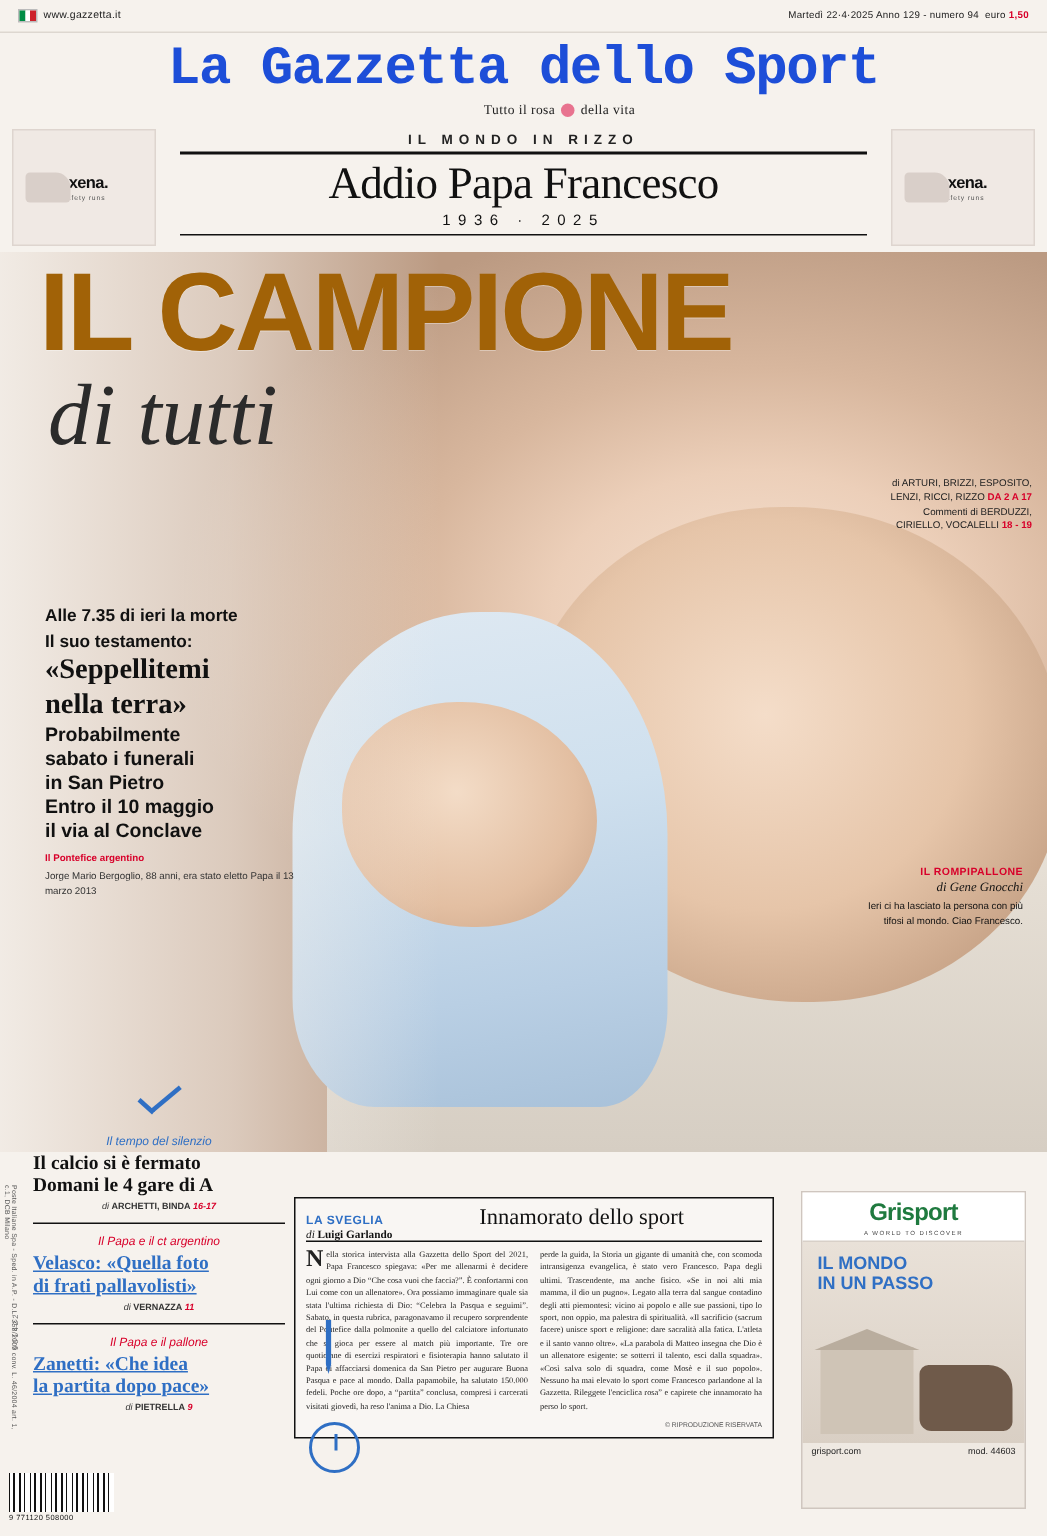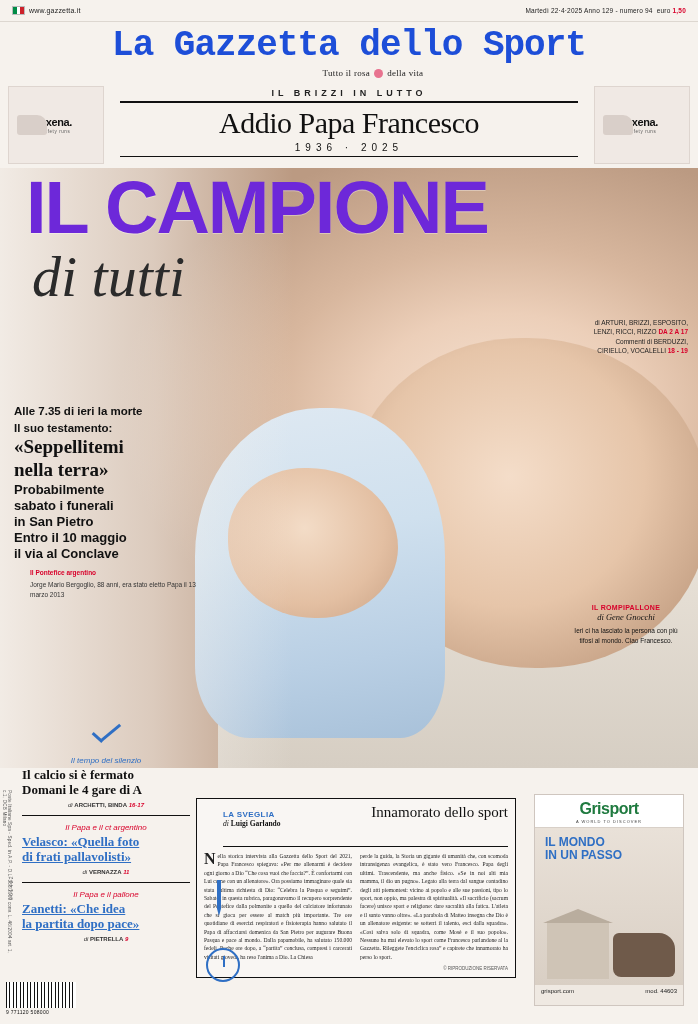--- a/index.html
+++ b/index.html
@@ -82,43 +82,43 @@
   .hand {
     position:absolute; left:228px; top:300px; width:170px; height:150px;
     background: radial-gradient(ellipse at 45% 40%, #f3dcc7 0%, #e3bfa2 60%, #c8a184 100%);
     border-radius: 46% 54% 48% 52%;
   }
   .hero-shade { position:absolute; inset:0; background:linear-gradient(90deg, rgba(246,242,237,.92) 0%, rgba(246,242,237,.55) 22%, rgba(246,242,237,0) 42%); }
 
   .headline { position:absolute; left:26px; top:6px; right:0; }
   .headline .big {
     font-family:"Liberation Sans", sans-serif; font-weight:bold; font-size:74px;
-    color:#6d28d9; letter-spacing:-2px; line-height:.92; margin:0;
+    color:#a16207; letter-spacing:-2px; line-height:.92; margin:0;
     text-shadow: 0 1px 0 rgba(255,255,255,.35);
   }
   .headline .ital {
     font-family:"Liberation Serif", serif; font-style:italic; font-size:58px;
     color:#2b2b2b; margin:6px 0 0 6px; line-height:1;
   }
 
   .bylineblock { position:absolute; right:10px; top:150px; width:120px; text-align:right;
     font-family:"Liberation Sans", sans-serif; font-size:6.5px; line-height:1.45; color:#222;}
   .bylineblock .pg { color:#d8002a; font-weight:bold; }
 
-  .subdeck { position:absolute; left:14px; top:236px; width:250px; }
+  .subdeck { position:absolute; left:30px; top:236px; width:250px; }
   .subdeck .lead { font-family:"Liberation Sans", sans-serif; font-weight:bold; font-size:11.5px; line-height:1.28; margin:0 0 2px; }
   .subdeck .lead2 { font-family:"Liberation Sans", sans-serif; font-weight:bold; font-size:11.5px; line-height:1.28; margin:0; }
   .subdeck .quote { font-family:"Liberation Serif", serif; font-weight:bold; font-size:19px; line-height:1.08; margin:2px 0; }
   .subdeck .line { font-family:"Liberation Sans", sans-serif; font-weight:bold; font-size:13px; line-height:1.22; margin:0; }
 
   .minibio { position:absolute; left:30px; top:400px; width:170px; font-size:6.5px; line-height:1.5; color:#333;
     font-family:"Liberation Sans", sans-serif; }
   .minibio .t { color:#d8002a; font-weight:bold; font-size:6.5px; margin-bottom:2px; }
 
-  .rompi { position:absolute; right:16px; top:436px; width:112px; text-align:center; }
+  .rompi { position:absolute; right:16px; top:410px; width:112px; text-align:right; }
   .rompi .t { color:#d8002a; font-family:"Liberation Sans", sans-serif; font-weight:bold; font-size:7px; letter-spacing:.3px;}
   .rompi .a { font-family:"Liberation Serif", serif; font-style:italic; font-size:8.5px; margin-top:1px;}
   .rompi p { font-size:6.5px; line-height:1.5; margin:4px 0 0; font-family:"Liberation Sans", sans-serif; }
 
   
   .lower { position:absolute; left:0; top:730px; width:698px; height:294px; }
   .leftcol { position:absolute; left:22px; top:0; width:168px; }
   .check { width:34px; height:22px; position:relative; margin:0 auto 4px; }
   .check:before { content:""; position:absolute; left:2px; top:6px; width:13px; height:3px; background:#2f6fc4; transform:rotate(42deg);}
   .check:after { content:""; position:absolute; left:10px; top:1px; width:24px; height:3px; background:#2f6fc4; transform:rotate(-40deg);}
@@ -126,41 +126,41 @@
   .kick { color:#2f6fc4; font-family:"Liberation Sans", sans-serif; font-style:italic; font-size:8px; text-align:center; margin-bottom:3px;}
   .kick.red { color:#d8002a; }
   .ttl { font-family:"Liberation Serif", serif; font-weight:bold; font-size:13px; line-height:1.15; text-align:left; margin:0;}
   .ttl.blue { color:#2f6fc4;text-decoration:underline; }
   .credit { text-align:center; font-family:"Liberation Sans", sans-serif; font-size:6px; font-style:italic; margin-top:4px; color:#333;}
   .credit b { font-style:normal; font-weight:bold;}
   .credit .pg { color:#d8002a; font-weight:bold; }
 
   
   .sveglia { position:absolute; left:196px; top:68px; width:320px; border:1px solid #111; padding:5px 7px 6px; background:rgba(255,255,255,.35); }
-  .sv-head { display:flex; align-items:baseline; gap:6px; border-bottom:1px solid #111; padding-bottom:18px;margin-left:19px; }
+  .sv-head { display:flex; align-items:baseline; gap:6px; border-bottom:1px solid #111; padding-bottom:0; }
   .sv-title { color:#2f6fc4; font-family:"Liberation Sans", sans-serif; font-weight:bold; font-size:8px; letter-spacing:.4px;}
   .sv-by { font-family:"Liberation Serif", serif; font-style:italic; font-size:7.5px;}
   .sv-by b { font-style:normal; font-weight:bold; }
-  .sv-main { flex:1; text-align:right; font-family:"Liberation Serif", serif; font-size:15px; }
+  .sv-main { flex:1; text-align:center; font-family:"Liberation Serif", serif; font-size:15px; }
   .sv-cols { display:flex; gap:8px; margin-top:5px; }
   .sv-col { flex:1; font-size:5.6px; line-height:1.5; text-align:justify; color:#222; font-family:"Liberation Serif", serif;}
   .sv-col p { margin:0 0 3px; }
   .dropcap:first-letter { float:left; font-size:16px; line-height:13px; padding-right:2px; font-weight:bold; }
   .penicon { position:absolute; left:206px; top:150px; width:26px; height:46px; }
   .penicon div { width:4px; height:36px; background:#2f6fc4; margin:0 auto; clip-path: polygon(0 0,100% 0,100% 80%,50% 100%,0 80%);}
   .clockicon { position:absolute; left:206px; top:218px; width:34px; height:34px; border:2px solid #2f6fc4; border-radius:50%;}
   .clockicon:before { content:""; position:absolute; left:50%; top:6px; width:2px; height:11px; background:#2f6fc4;}
   .sv-foot { font-size:4.5px; text-align:right; color:#555; margin-top:2px; font-family:"Liberation Sans", sans-serif;}
 
   
   .grisport { position:absolute; right:14px; top:64px; width:150px; height:212px; border:1px solid #cfc6bf; background:#efe9e2; }
   .gs-logo { background:#fff; border-bottom:1px solid #d8d0c8; padding:5px 0 3px; text-align:center; }
   .gs-name { font-family:"Liberation Sans", sans-serif; font-weight:bold; font-size:16px; color:#1f7a3f; letter-spacing:-.5px;}
   .gs-tag { font-family:"Liberation Sans", sans-serif; font-size:4px; letter-spacing:1px; color:#444; margin-top:1px;}
-  .gs-body { position:relative; height:157px; background:linear-gradient(180deg,#e9e1d8 0%, #d9cfc4 100%); overflow:hidden;}
+  .gs-body { position:relative; height:134px; background:linear-gradient(180deg,#e9e1d8 0%, #d9cfc4 100%); overflow:hidden;}
   .gs-claim { position:absolute; left:10px; top:8px; font-family:"Liberation Sans", sans-serif; font-weight:bold; font-size:12px; color:#2f6fc4; line-height:1.05;}
   .gs-house { position:absolute; left:12px; bottom:6px; width:62px; height:58px; background:#cfc4b6; }
   .gs-house:before { content:""; position:absolute; left:-4px; top:-12px; border-left:35px solid transparent; border-right:35px solid transparent; border-bottom:14px solid #b9ad9e;}
   .gs-boot { position:absolute; right:8px; bottom:8px; width:62px; height:44px; background:#6f5a4a; border-radius:6px 16px 6px 8px;}
   .gs-foot { display:flex; justify-content:space-between; padding:3px 6px; font-family:"Liberation Sans", sans-serif; font-size:6px; color:#222;}
 
   
   .spine { position:absolute; left:2px; top:790px; width:10px; height:170px; transform-origin:left top;
     writing-mode: vertical-rl; font-size:4.6px; color:#555; font-family:"Liberation Sans", sans-serif; letter-spacing:.2px;}
   .barcode { position:absolute; left:6px; bottom:8px; width:70px; height:34px; }
@@ -199,21 +199,21 @@
   </div>
 
   <div class="luttoband">
     <div class="adbox">
       <div class="shoe"></div>
       <div class="brand">exena.</div>
       <div class="sub">safety runs</div>
     </div>
 
     <div class="lutto">
-      <div class="kicker">IL BRIZZI IN LUTTO</div>
+      <div class="kicker">IL MONDO IN RIZZO</div>
       <div class="rule"></div>
       <h2>Addio Papa Francesco</h2>
       <div class="years">1936 · 2025</div>
       <div class="rule thin"></div>
     </div>
 
     <div class="adbox">
       <div class="shoe"></div>
       <div class="brand">exena.</div>
       <div class="sub">safety runs</div>

